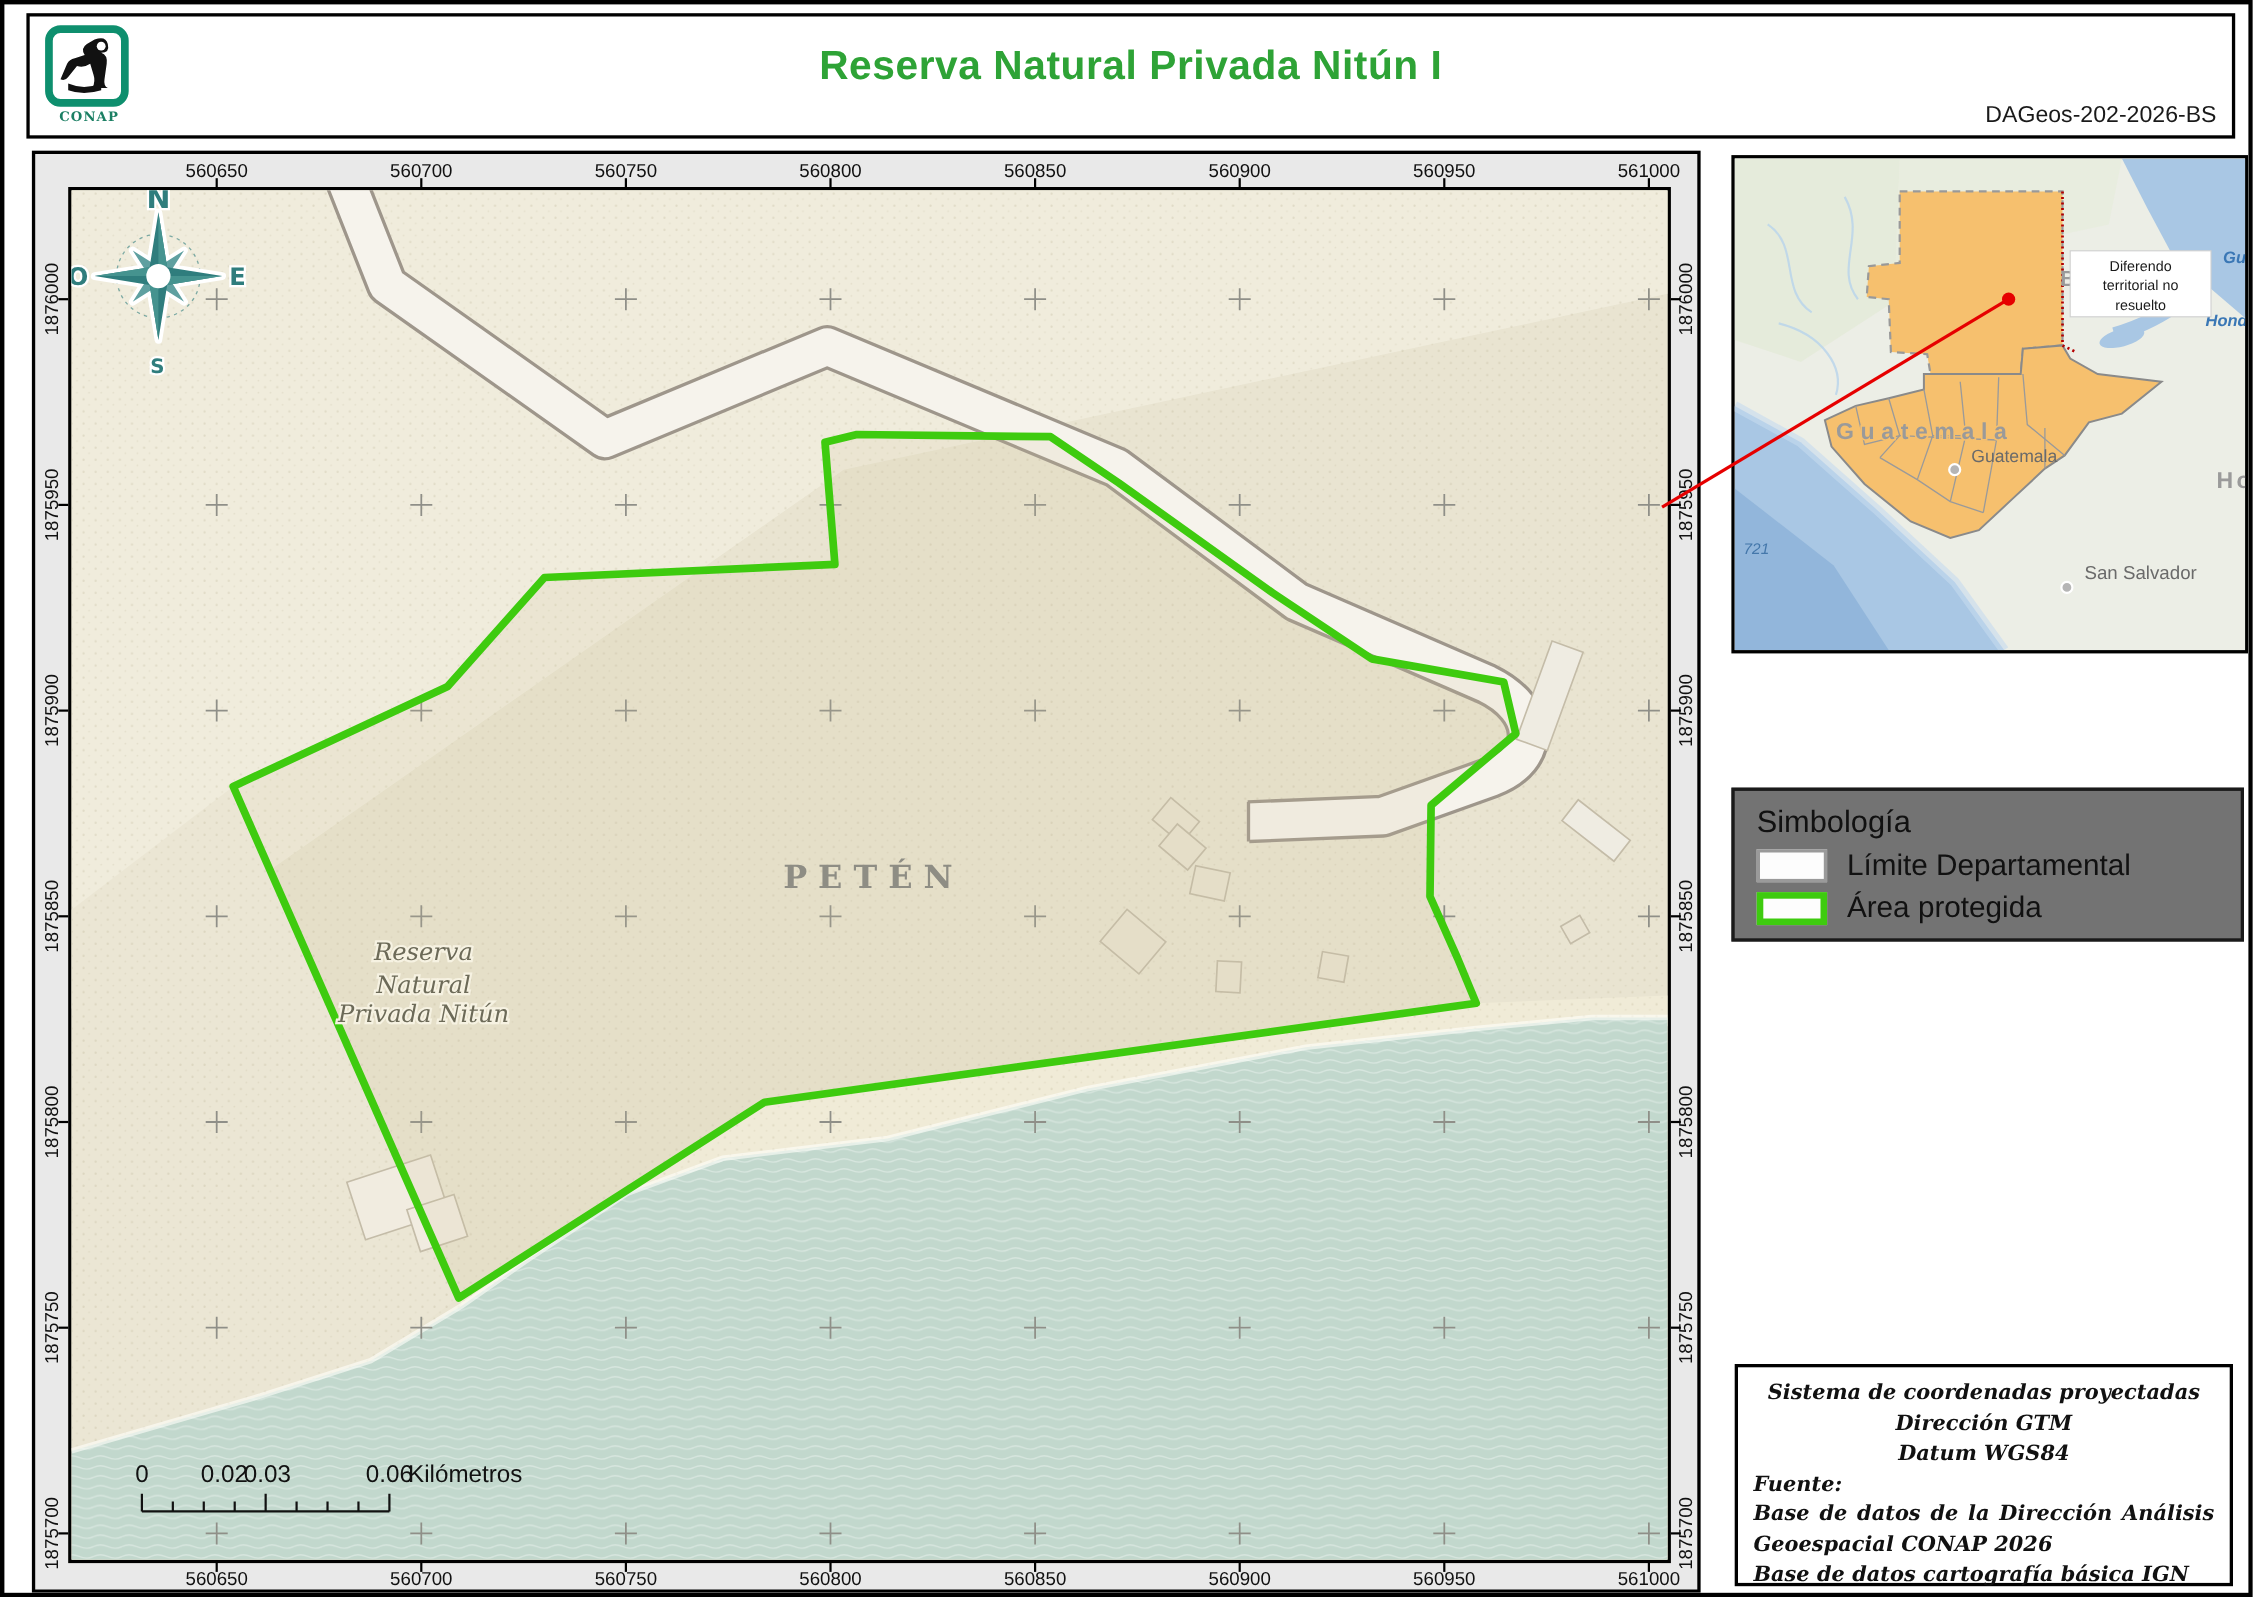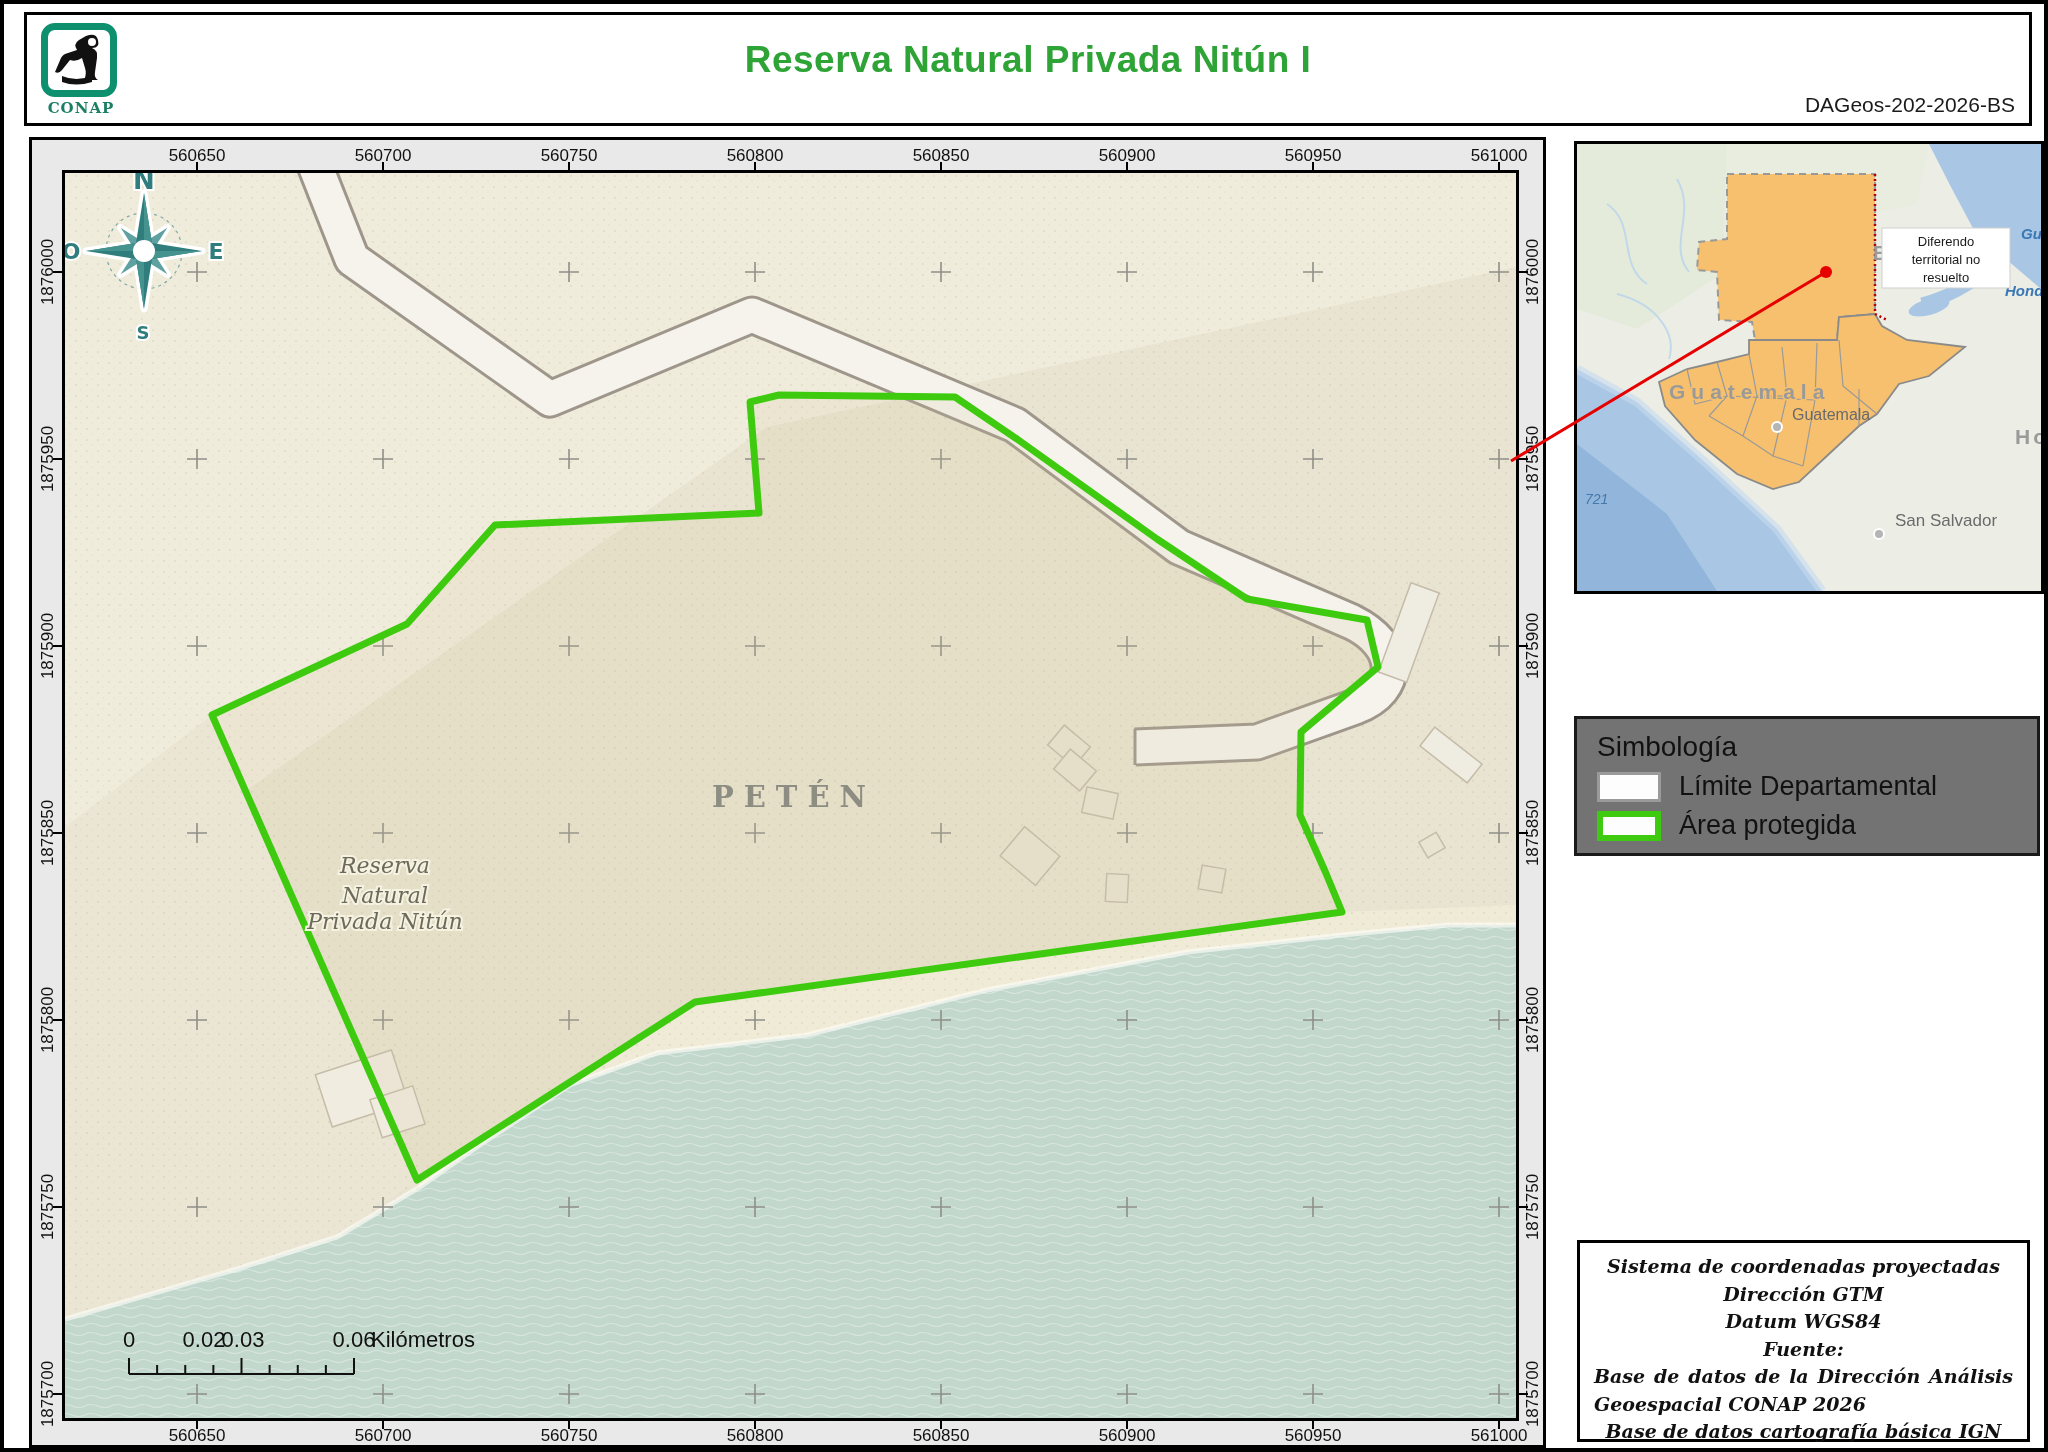--- a/index.html
+++ b/index.html
@@ -1,42 +1,42 @@
 <!DOCTYPE html>
 <html><head>
 <meta charset="utf-8">
 <style>
   html,body{margin:0;padding:0;background:#ffffff;}
   #page{position:relative;width:2048px;height:1452px;background:#ffffff;
         font-family:"Liberation Sans",sans-serif;border:4px solid #000;box-sizing:border-box;overflow:hidden;}
   
   #header{position:absolute;left:20px;top:8px;width:2008px;height:114px;border:3px solid #000;box-sizing:border-box;background:#fff;}
   #logo-box{position:absolute;left:14px;top:8px;width:76px;height:74px;border:7px solid #0e8f6e;border-radius:14px;background:#fff;box-sizing:border-box;}
-  #logo-text{position:absolute;left:6px;top:84px;width:96px;text-align:center;font-family:"DejaVu Serif",serif;font-weight:bold;font-size:15px;letter-spacing:1px;color:#1b7f63;}
+  #logo-text{position:absolute;left:6px;top:84px;width:96px;text-align:center;font-family:"DejaVu Serif",serif;font-weight:bold;font-size:12px;letter-spacing:1px;color:#1b7f63;}
   #page-title{position:absolute;left:50%;top:24px;transform:translateX(-50%);font-size:37px;font-weight:600;letter-spacing:.5px;color:#2ea336;white-space:nowrap;}
   #doc-code{position:absolute;right:14px;bottom:6px;font-size:21px;color:#1a1a1a;}
   
   #frame{position:absolute;left:25px;top:133px;width:1517px;height:1311px;border:3px solid #000;box-sizing:border-box;background:#e9e9e9;}
   #map-inner{position:absolute;left:30px;top:30px;width:1457px;height:1251px;border:3px solid #000;box-sizing:border-box;background:#ece8d7;}
   #map-svg{position:absolute;left:0;top:0;width:1451px;height:1245px;}
   .axis-label{position:absolute;font-size:17px;color:#111;white-space:nowrap;}
   .axis-tick{position:absolute;background:#000;}
   
   #inset{position:absolute;left:1570px;top:137px;width:470px;height:453px;border:3px solid #000;box-sizing:border-box;background:#eceee6;}
   
   #legend{position:absolute;left:1570px;top:712px;width:466px;height:140px;border:3px solid #1a1a1a;box-sizing:border-box;background:#737373;padding:12px 20px;}
   #legend-title{font-size:28px;color:#111;margin-bottom:8px;}
   .legend-row{display:flex;align-items:center;margin-top:8px;}
   .legend-swatch{width:64px;height:30px;background:#fdfdfd;box-sizing:border-box;margin-right:18px;flex:0 0 auto;}
   .legend-label{font-size:27px;color:#111;white-space:nowrap;}
   
   #infobox{position:absolute;left:1573px;top:1236px;width:453px;height:202px;border:3px solid #000;box-sizing:border-box;background:#fff;
            font-family:"DejaVu Serif",serif;font-style:italic;font-weight:bold;font-size:19px;color:#111;padding:10px 14px;line-height:1.45;}
   .info-center{text-align:center;}
-  .info-left{text-align:center;}
+  .info-left{text-align:left;}
   .info-justify{text-align:justify;}
   #overlay-svg{position:absolute;left:0;top:0;width:2048px;height:1452px;pointer-events:none;}
 </style>
 </head>
 <body>
 
 <div id="page">
 
   <div id="header">
     <div id="logo-box">

